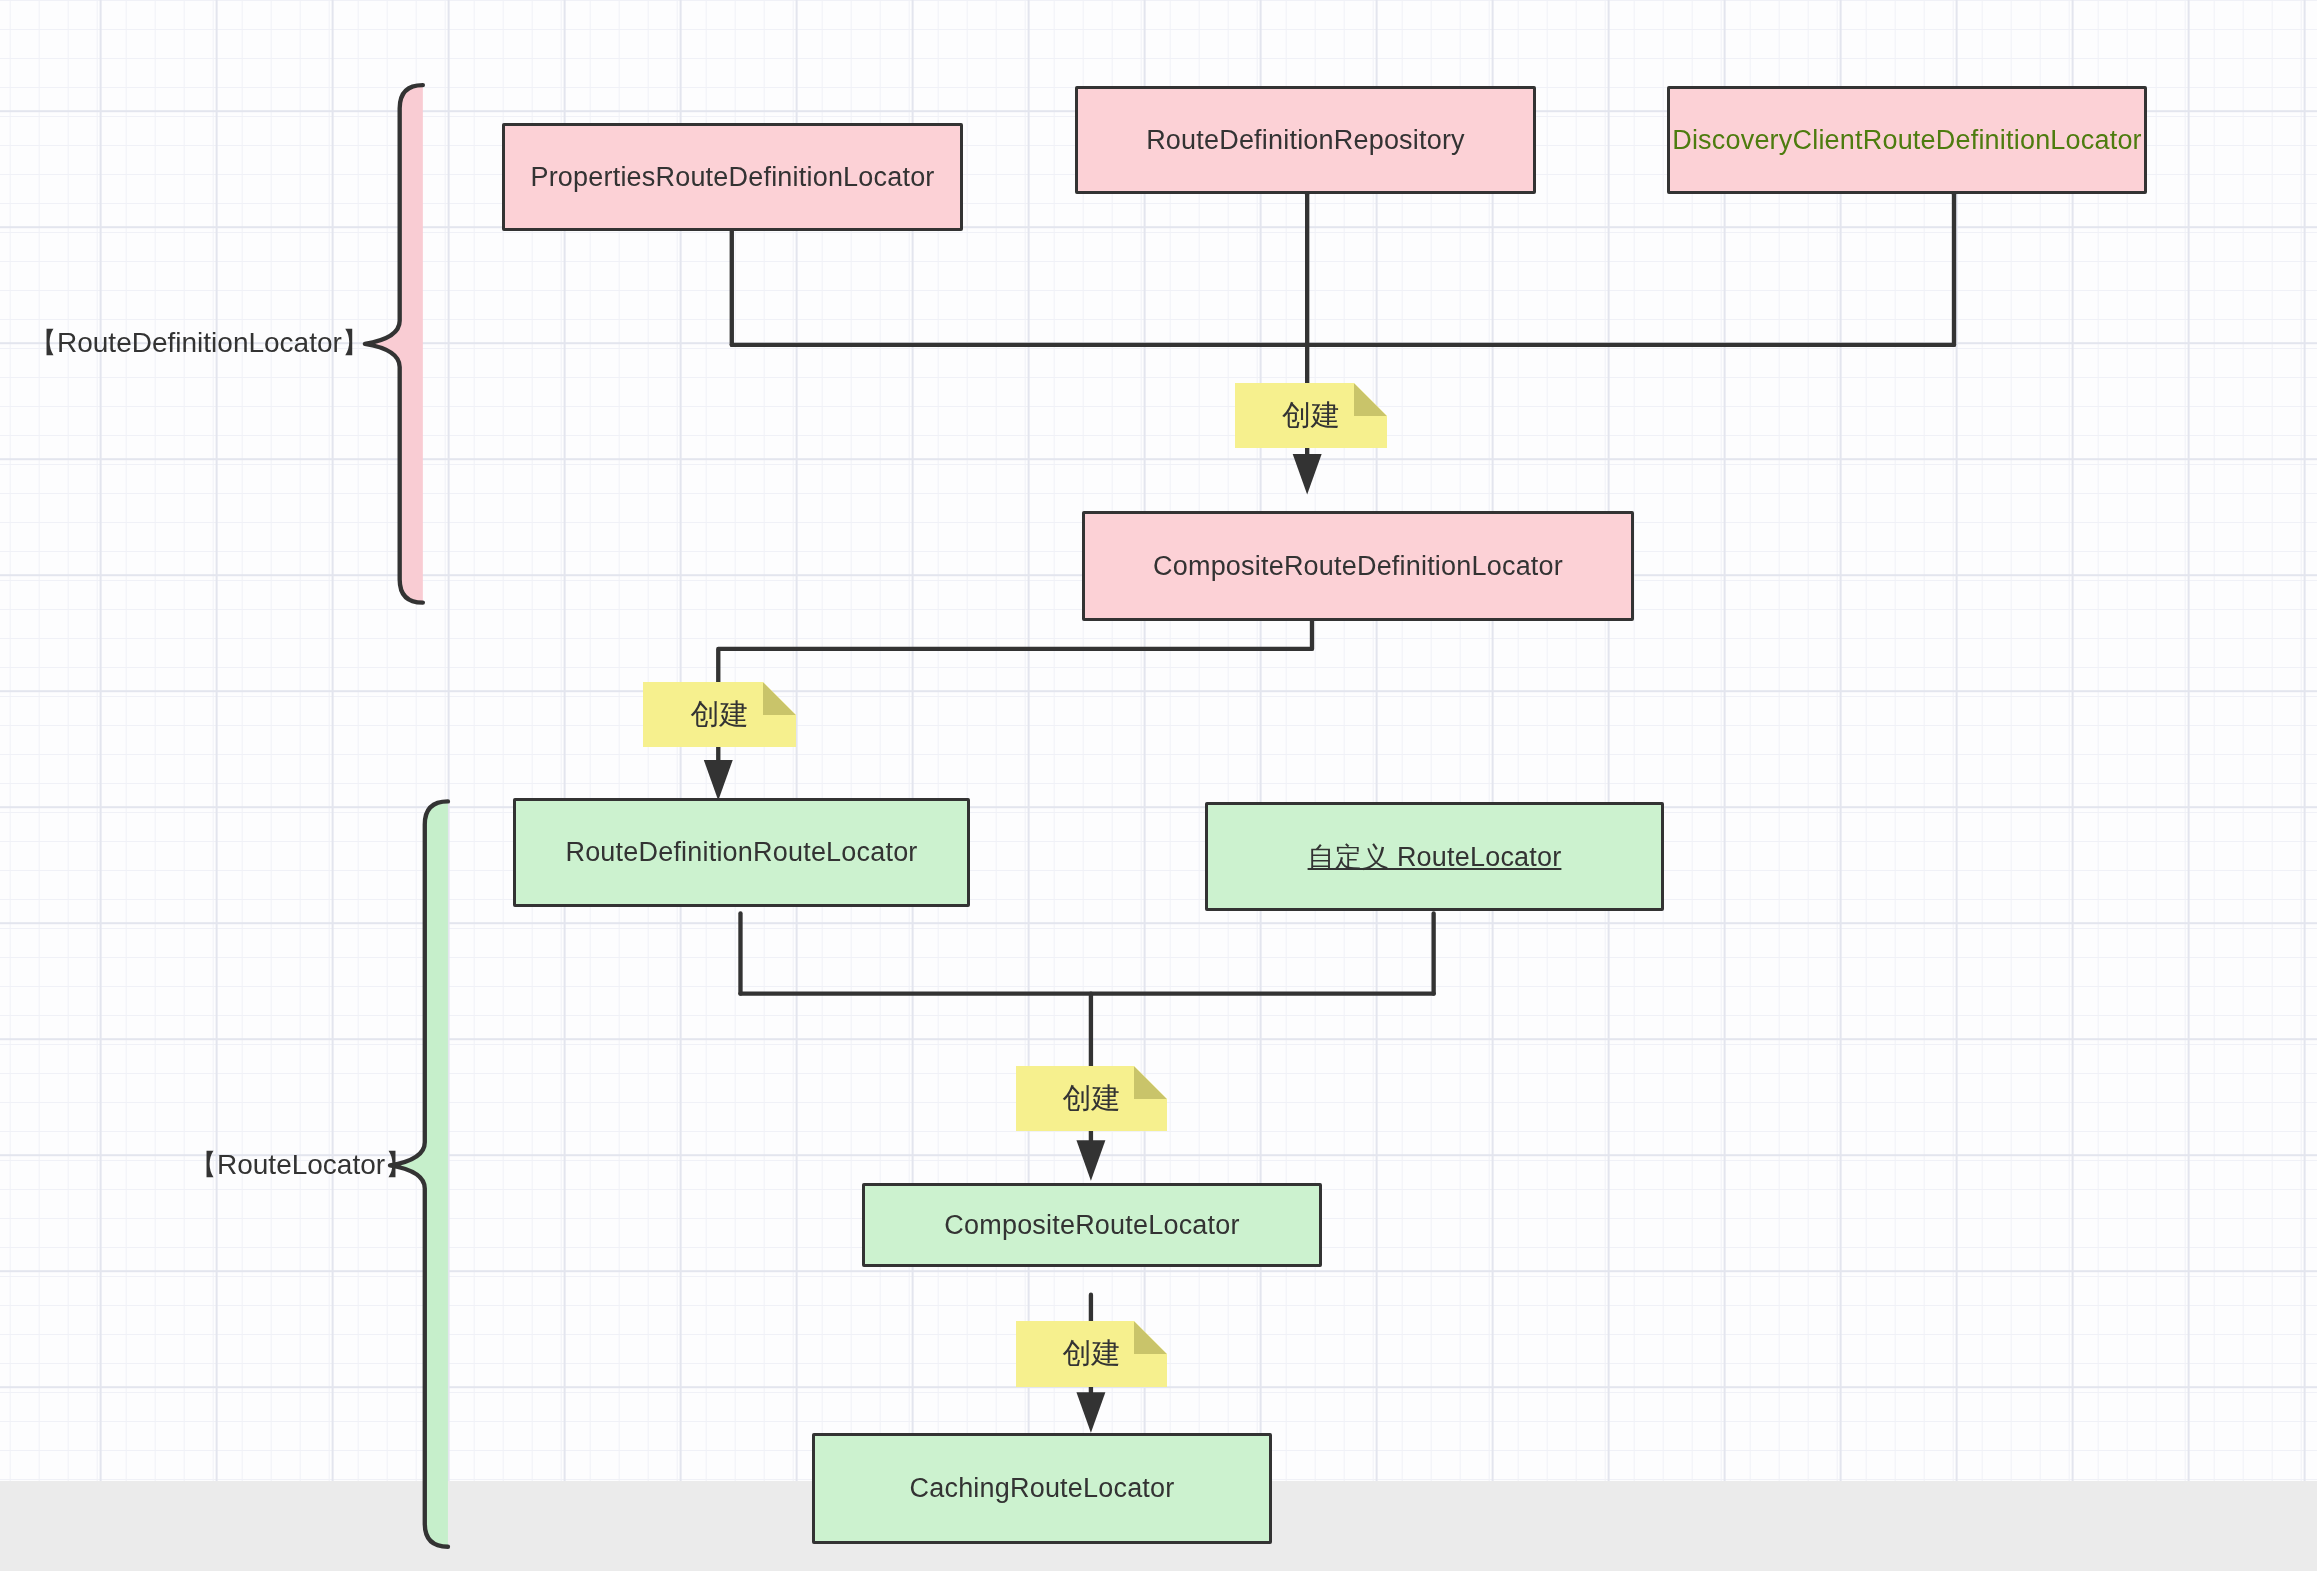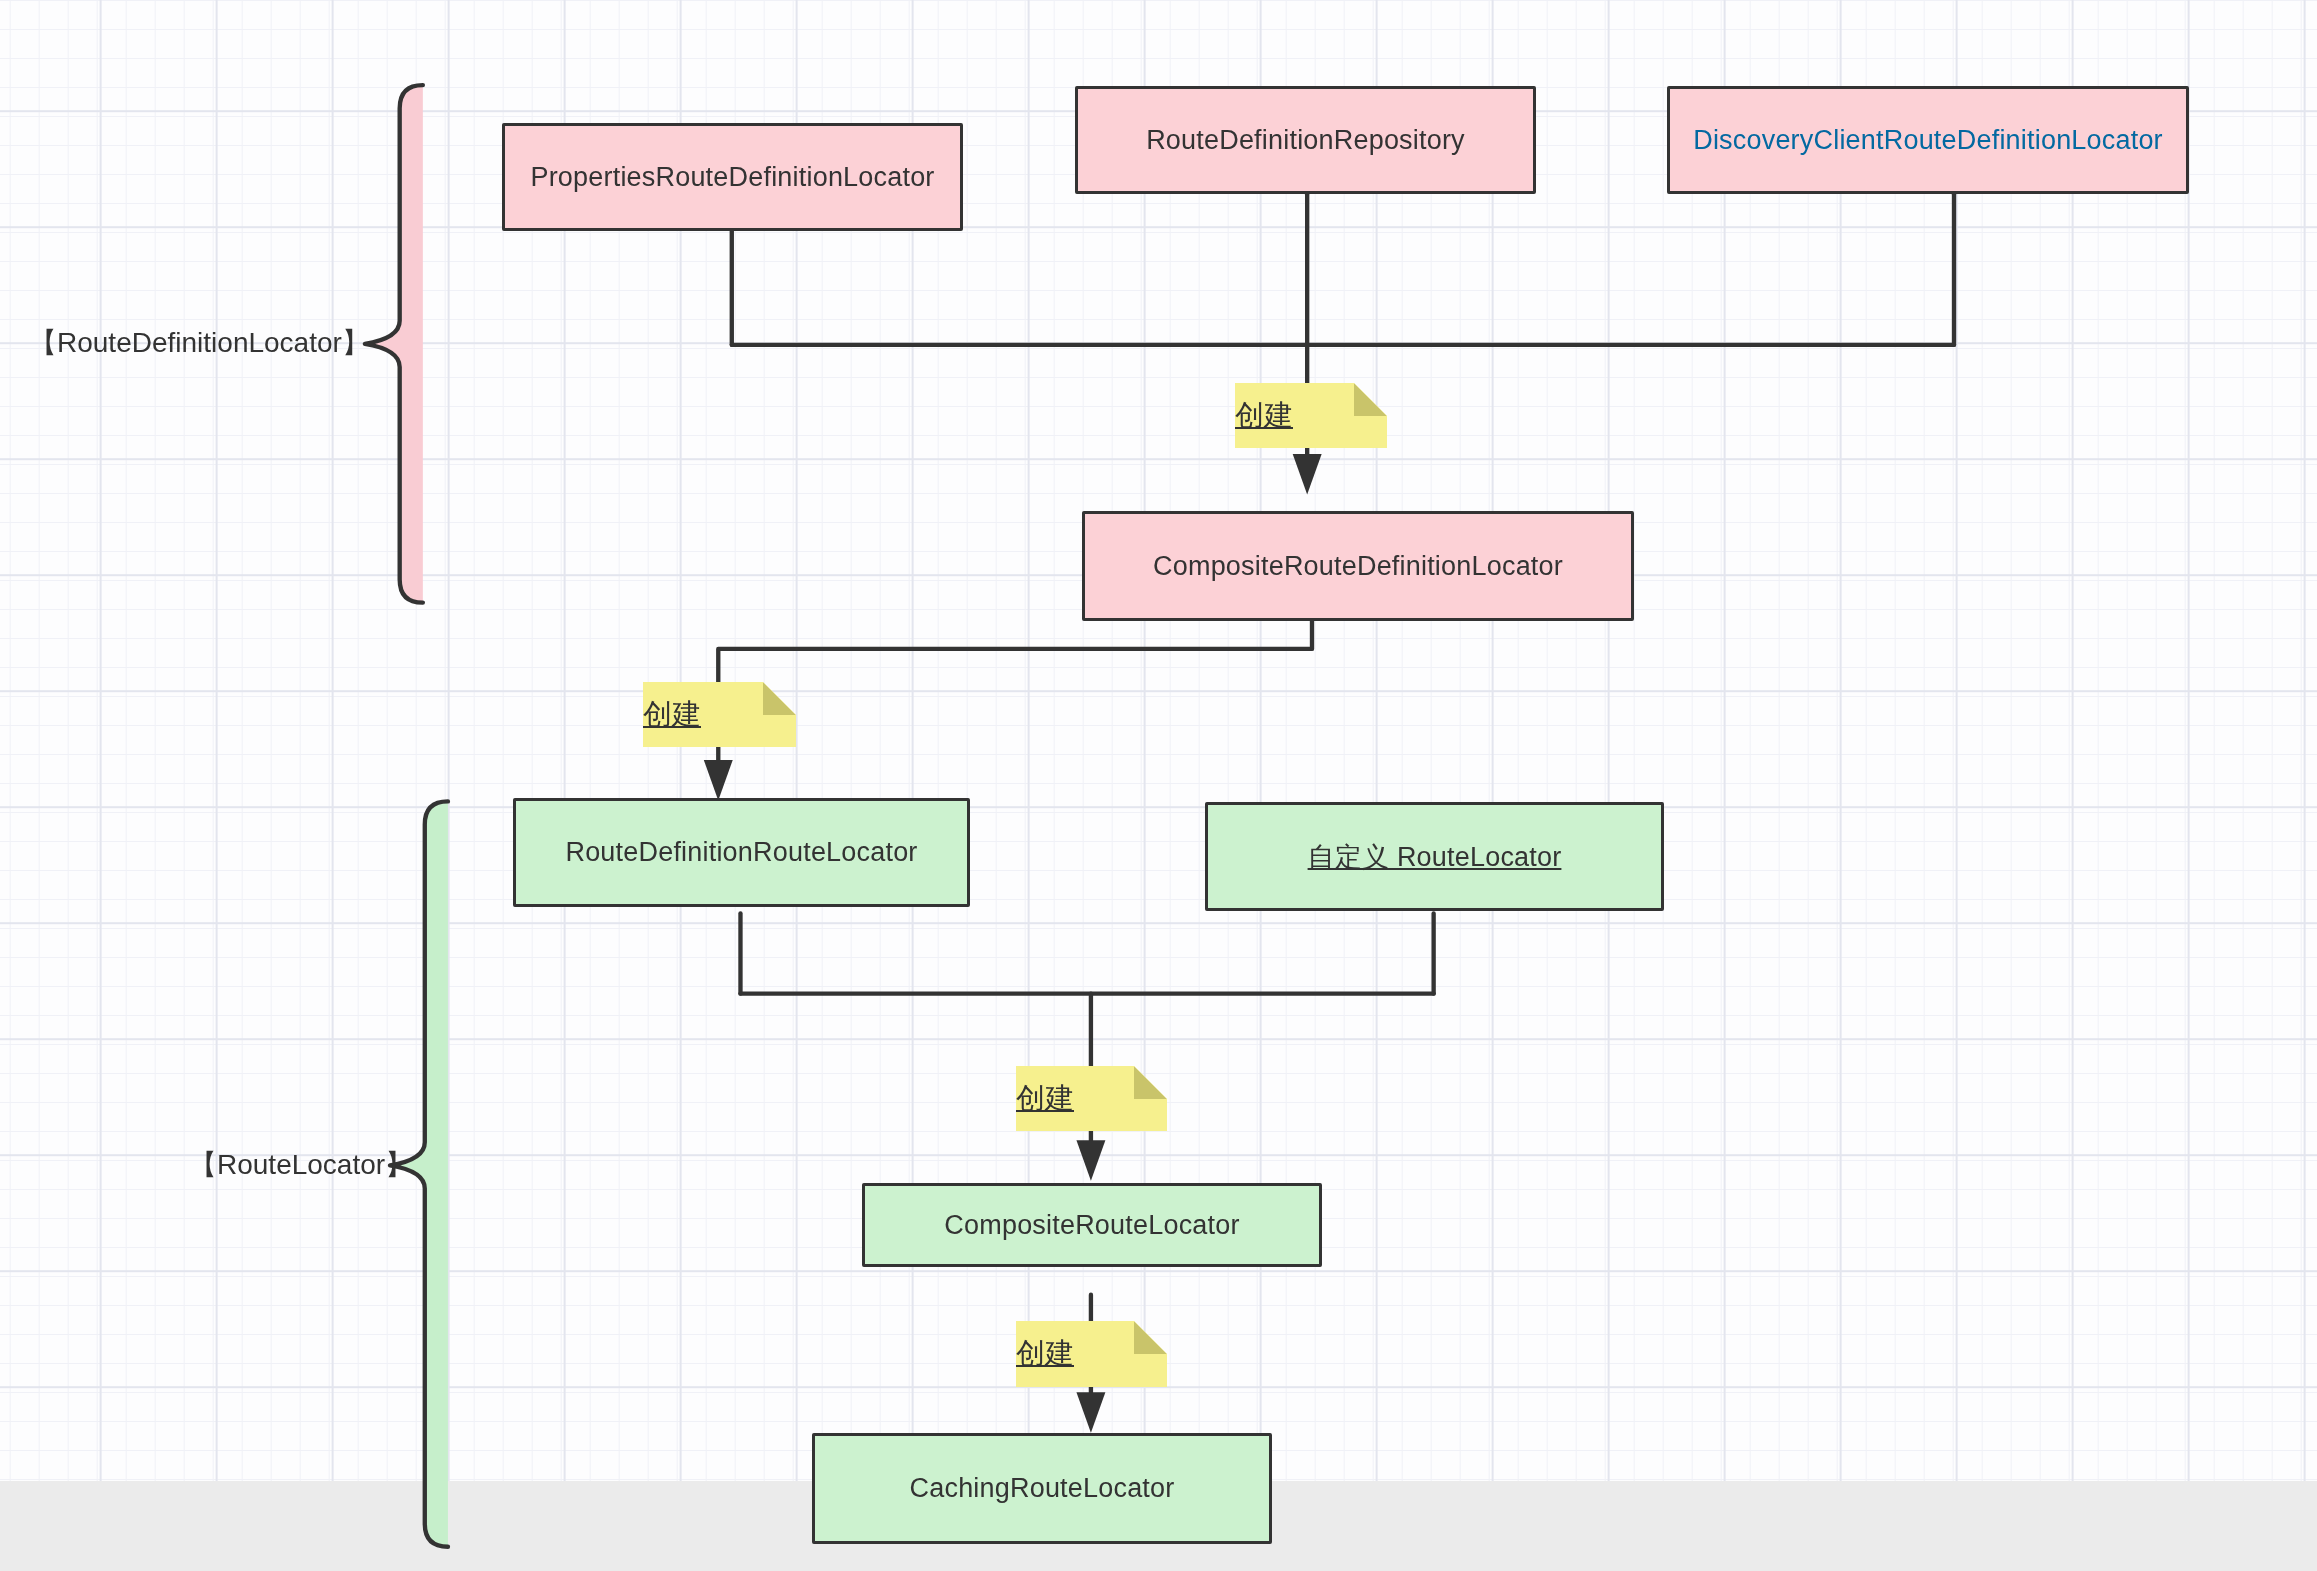--- a/index.html
+++ b/index.html
@@ -26,24 +26,23 @@
   .arrow{stroke:none;}
   .brace-outline{fill:none;stroke-width:4.5;stroke-linecap:round;stroke-linejoin:round;}
   .node{
     position:absolute;box-sizing:border-box;
     border:3.9px solid #333;border-radius:1.9px;
     display:flex;align-items:center;justify-content:center;
     font-size:27px;letter-spacing:0.2px;white-space:nowrap;
   }
   .note{
     position:absolute;box-sizing:border-box;
-    display:flex;align-items:center;
+    display:flex;align-items:center;justify-content:center;
     font-size:29px;
     clip-path:polygon(0 0, calc(100% - 33px) 0, 100% 33px, 100% 100%, 0 100%);
-    text-decoration:underline;
   }
   .note .fold{
     position:absolute;top:0;right:0;width:33px;height:33px;
     clip-path:polygon(0 0, 100% 100%, 0 100%);
   }
   .note .note-text{position:relative;}
   .brace-label{
     position:absolute;height:42px;line-height:42px;
     font-size:28px;text-align:right;white-space:nowrap;
   }
@@ -86,21 +85,21 @@
     </g>
   </svg>
 
   <div class="brace-label" style="left: 29px; top: 322px; width: 328px; color: rgb(51, 51, 51);">【RouteDefinitionLocator】</div>
   <div class="brace-label" style="left: 189px; top: 1144px; width: 193px; color: rgb(51, 51, 51);">【RouteLocator】</div>
 
   <div class="node" style="left: 502px; top: 86px; width: 461px; height: 108px; background-color: rgb(252, 209, 214); border-color: rgb(51, 51, 51); color: rgb(51, 51, 51); margin-top: 37px;">PropertiesRouteDefinitionLocator</div>
 
   <div class="node" style="left: 1075px; top: 86px; width: 461px; height: 108px; background-color: rgb(252, 209, 214); border-color: rgb(51, 51, 51); color: rgb(51, 51, 51);">RouteDefinitionRepository</div>
 
-  <div class="node" style="left: 1667px; top: 86px; width: 522px; height: 108px; background-color: rgb(252, 209, 214); border-color: rgb(51, 51, 51); color: #0369a1;">DiscoveryClientRouteDefinitionLocator</div>
+  <div class="node" style="left: 1667px; top: 86px; width: 480px; height: 108px; background-color: rgb(252, 209, 214); border-color: rgb(51, 51, 51); color: #4d7c0f;">DiscoveryClientRouteDefinitionLocator</div>
 
   <div class="node" style="left: 1082px; top: 511px; width: 552px; height: 110px; background-color: rgb(252, 209, 214); border-color: rgb(51, 51, 51); color: rgb(51, 51, 51);">CompositeRouteDefinitionLocator</div>
 
   <div class="node" style="left: 513px; top: 798px; width: 457px; height: 109px; background-color: rgb(204, 242, 207); border-color: rgb(51, 51, 51); color: rgb(51, 51, 51);">RouteDefinitionRouteLocator</div>
 
   <div class="node" style="left: 1205px; top: 802px; width: 459px; height: 109px; background-color: rgb(204, 242, 207); border-color: rgb(51, 51, 51); color: rgb(51, 51, 51); text-decoration: underline;">自定义 RouteLocator</div>
 
   <div class="node" style="left: 862px; top: 1183px; width: 460px; height: 84px; background-color: rgb(204, 242, 207); border-color: rgb(51, 51, 51); color: rgb(51, 51, 51);">CompositeRouteLocator</div>
 
   <div class="node" style="left: 812px; top: 1433px; width: 460px; height: 111px; background-color: rgb(204, 242, 207); border-color: rgb(51, 51, 51); color: rgb(51, 51, 51);">CachingRouteLocator</div>

